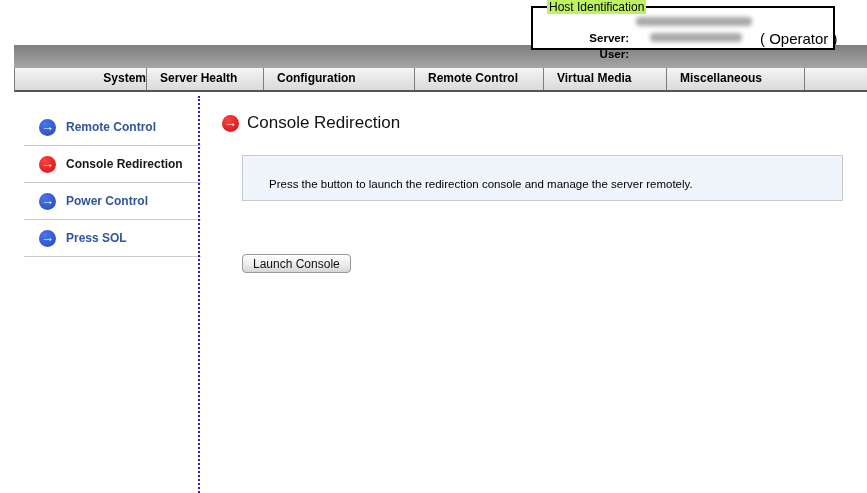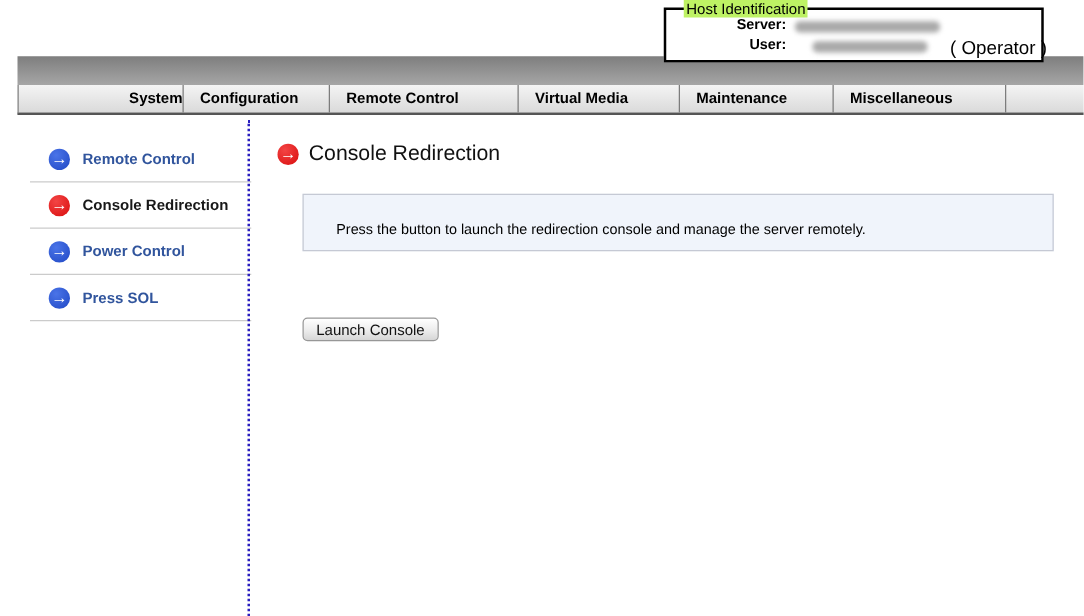--- a/index.html
+++ b/index.html
@@ -31,20 +31,21 @@
     white-space: nowrap;
     margin-left: 19px;
   }
   .host-row-label {
     position: absolute;
     width: 96px;
     text-align: right;
     font-size: 11.5px;
     font-weight: bold;
     color: #000000;
+    margin-top: 18px;
   }
   .host-label-server { left: 0; top: 6px; }
   .host-label-user   { left: 0; top: 22px; }
   .blur-value {
     position: absolute;
     height: 9px;
     background: #a9a9a9;
     border-radius: 4px;
     filter: blur(2px);
   }
@@ -195,24 +196,24 @@
     <span class="blur-value blur-server"></span>
     <span class="host-row-label host-label-user">User:</span>
     <span class="blur-value blur-user"></span>
     <span class="operator-note">( Operator )</span>
   </div>
 
   <div class="header-bar"></div>
 
   <div class="tab-bar">
     <div class="tab">System</div>
+    <div class="tab">Server Health</div>
     <div class="tab">Configuration</div>
     <div class="tab">Remote Control</div>
     <div class="tab">Virtual Media</div>
-    <div class="tab">Maintenance</div>
     <div class="tab">Miscellaneous</div>
   </div>
 
   <div class="sidebar">
     <div class="side-item">
       <span class="circle-icon">→</span>
       <span class="label">Remote Control</span>
     </div>
     <div class="side-item active">
       <span class="circle-icon">→</span>

